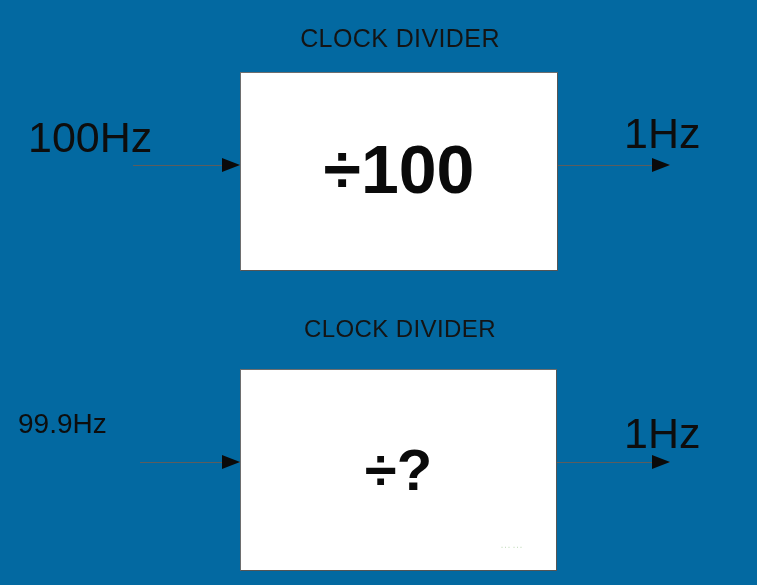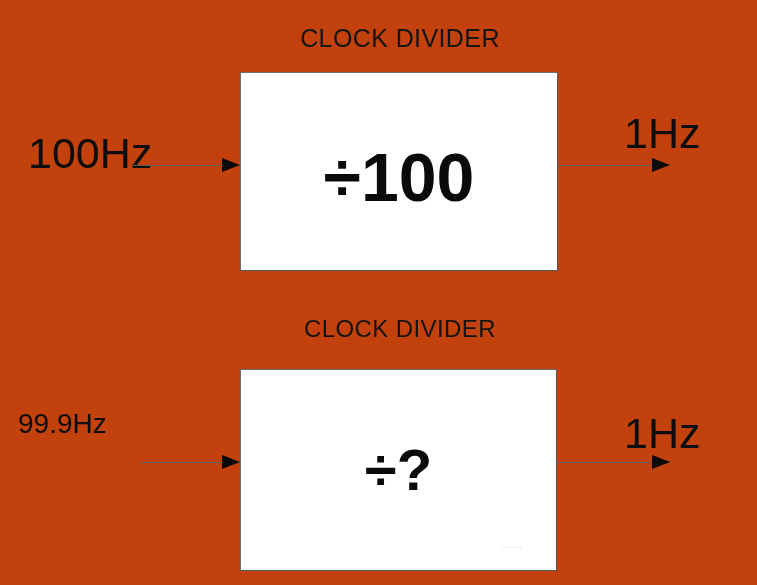--- a/index.html
+++ b/index.html
@@ -4,21 +4,21 @@
 <style>
   html, body {
     margin: 0;
     padding: 0;
     background: #ffffff;
   }
   #canvas {
     position: relative;
     width: 757px;
     height: 585px;
-    background: #c2410c;
+    background: #0369a1;
     overflow: hidden;
     font-family: "Liberation Sans", sans-serif;
     color: #111111;
   }
   .stage {
     position: absolute;
     left: 0;
     width: 757px;
   }
   .block-title {
@@ -85,23 +85,23 @@
 <body>
 
 <div id="canvas">
 
   <div class="stage" style="top:0; height:290px;">
 
     <div class="block-title" style="left:235px; top:24px; width:330px; font-size:25px;">CLOCK DIVIDER</div>
 
     <div class="divider-box" style="left:240px; top:72px; width:318px; height:199px;"></div>
 
-    <div class="box-label" style="left:240px; top:132px; width:318px; height:90px; font-size:68px;">÷100</div>
+    <div class="box-label" style="left:240px; top:124px; width:318px; height:90px; font-size:68px;">÷100</div>
 
-    <div class="port-label" style="left:28px; top:132px; font-size:43px;text-align:center;">100Hz</div>
+    <div class="port-label" style="left:28px; top:116px; font-size:43px;text-align:center;">100Hz</div>
 
     <div class="wire" style="left:133px; top:165px; width:107px;"></div>
     <div class="arrowhead" style="left:222px; top:158px;"></div>
 
     <div class="port-label" style="left:624px; top:112px; font-size:43px;">1Hz</div>
 
     <div class="wire" style="left:558px; top:165px; width:112px;"></div>
     <div class="arrowhead" style="left:652px; top:158px;"></div>
   </div>
 

